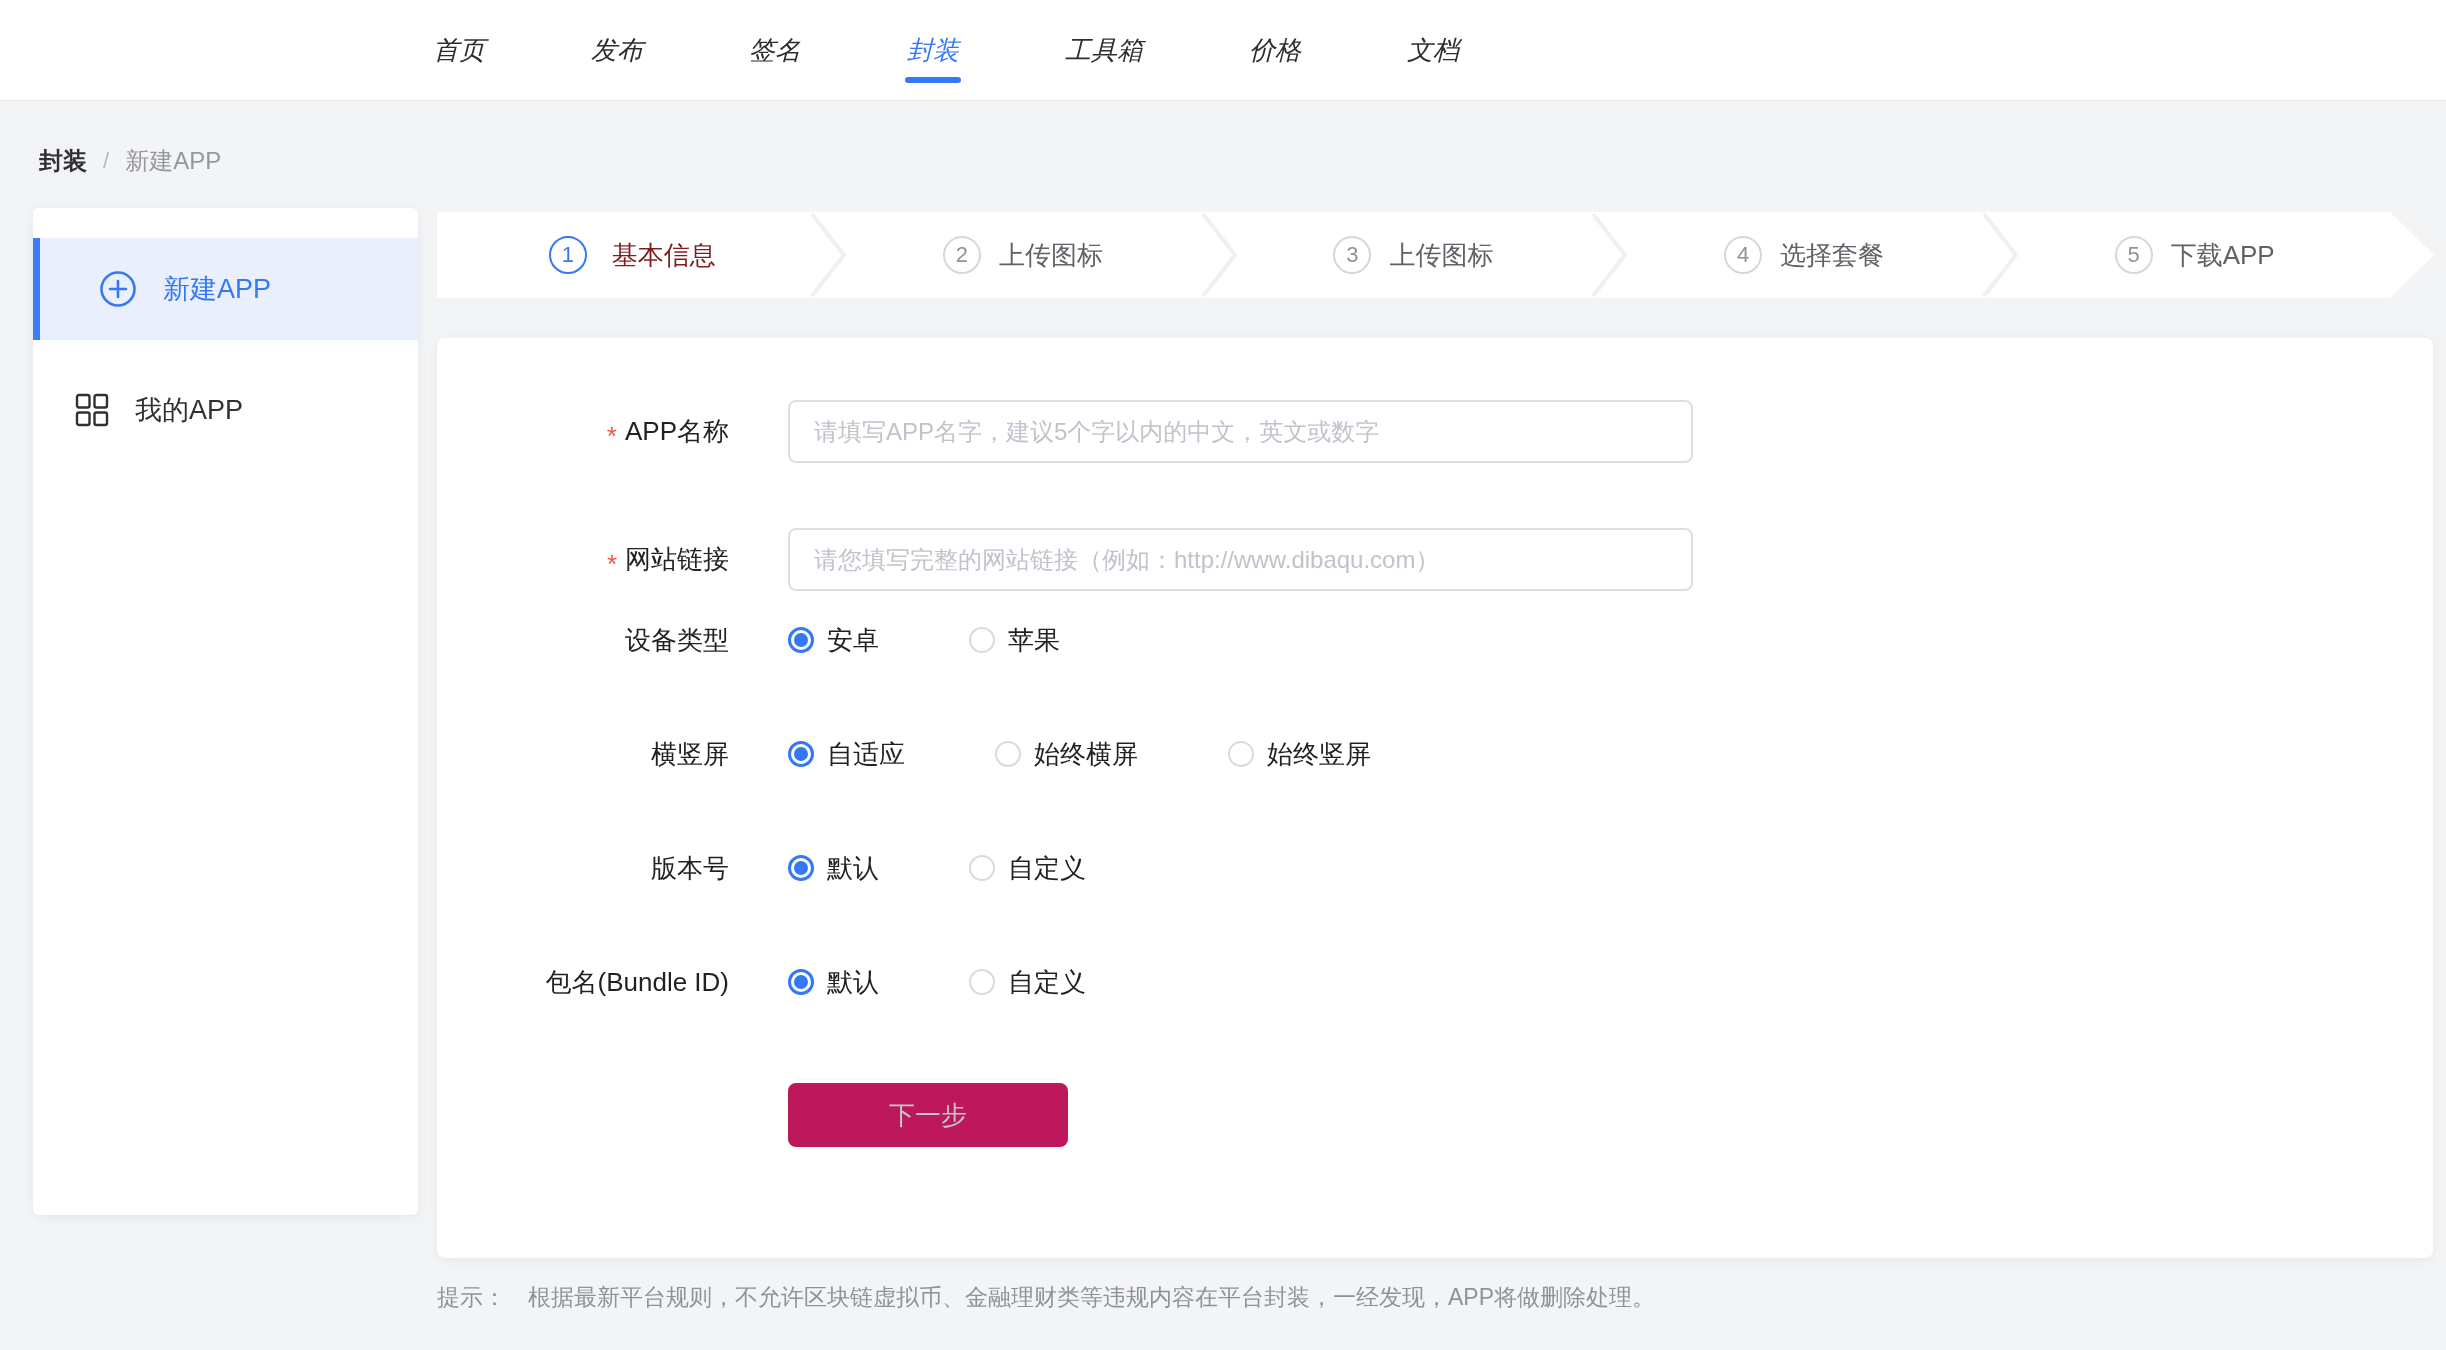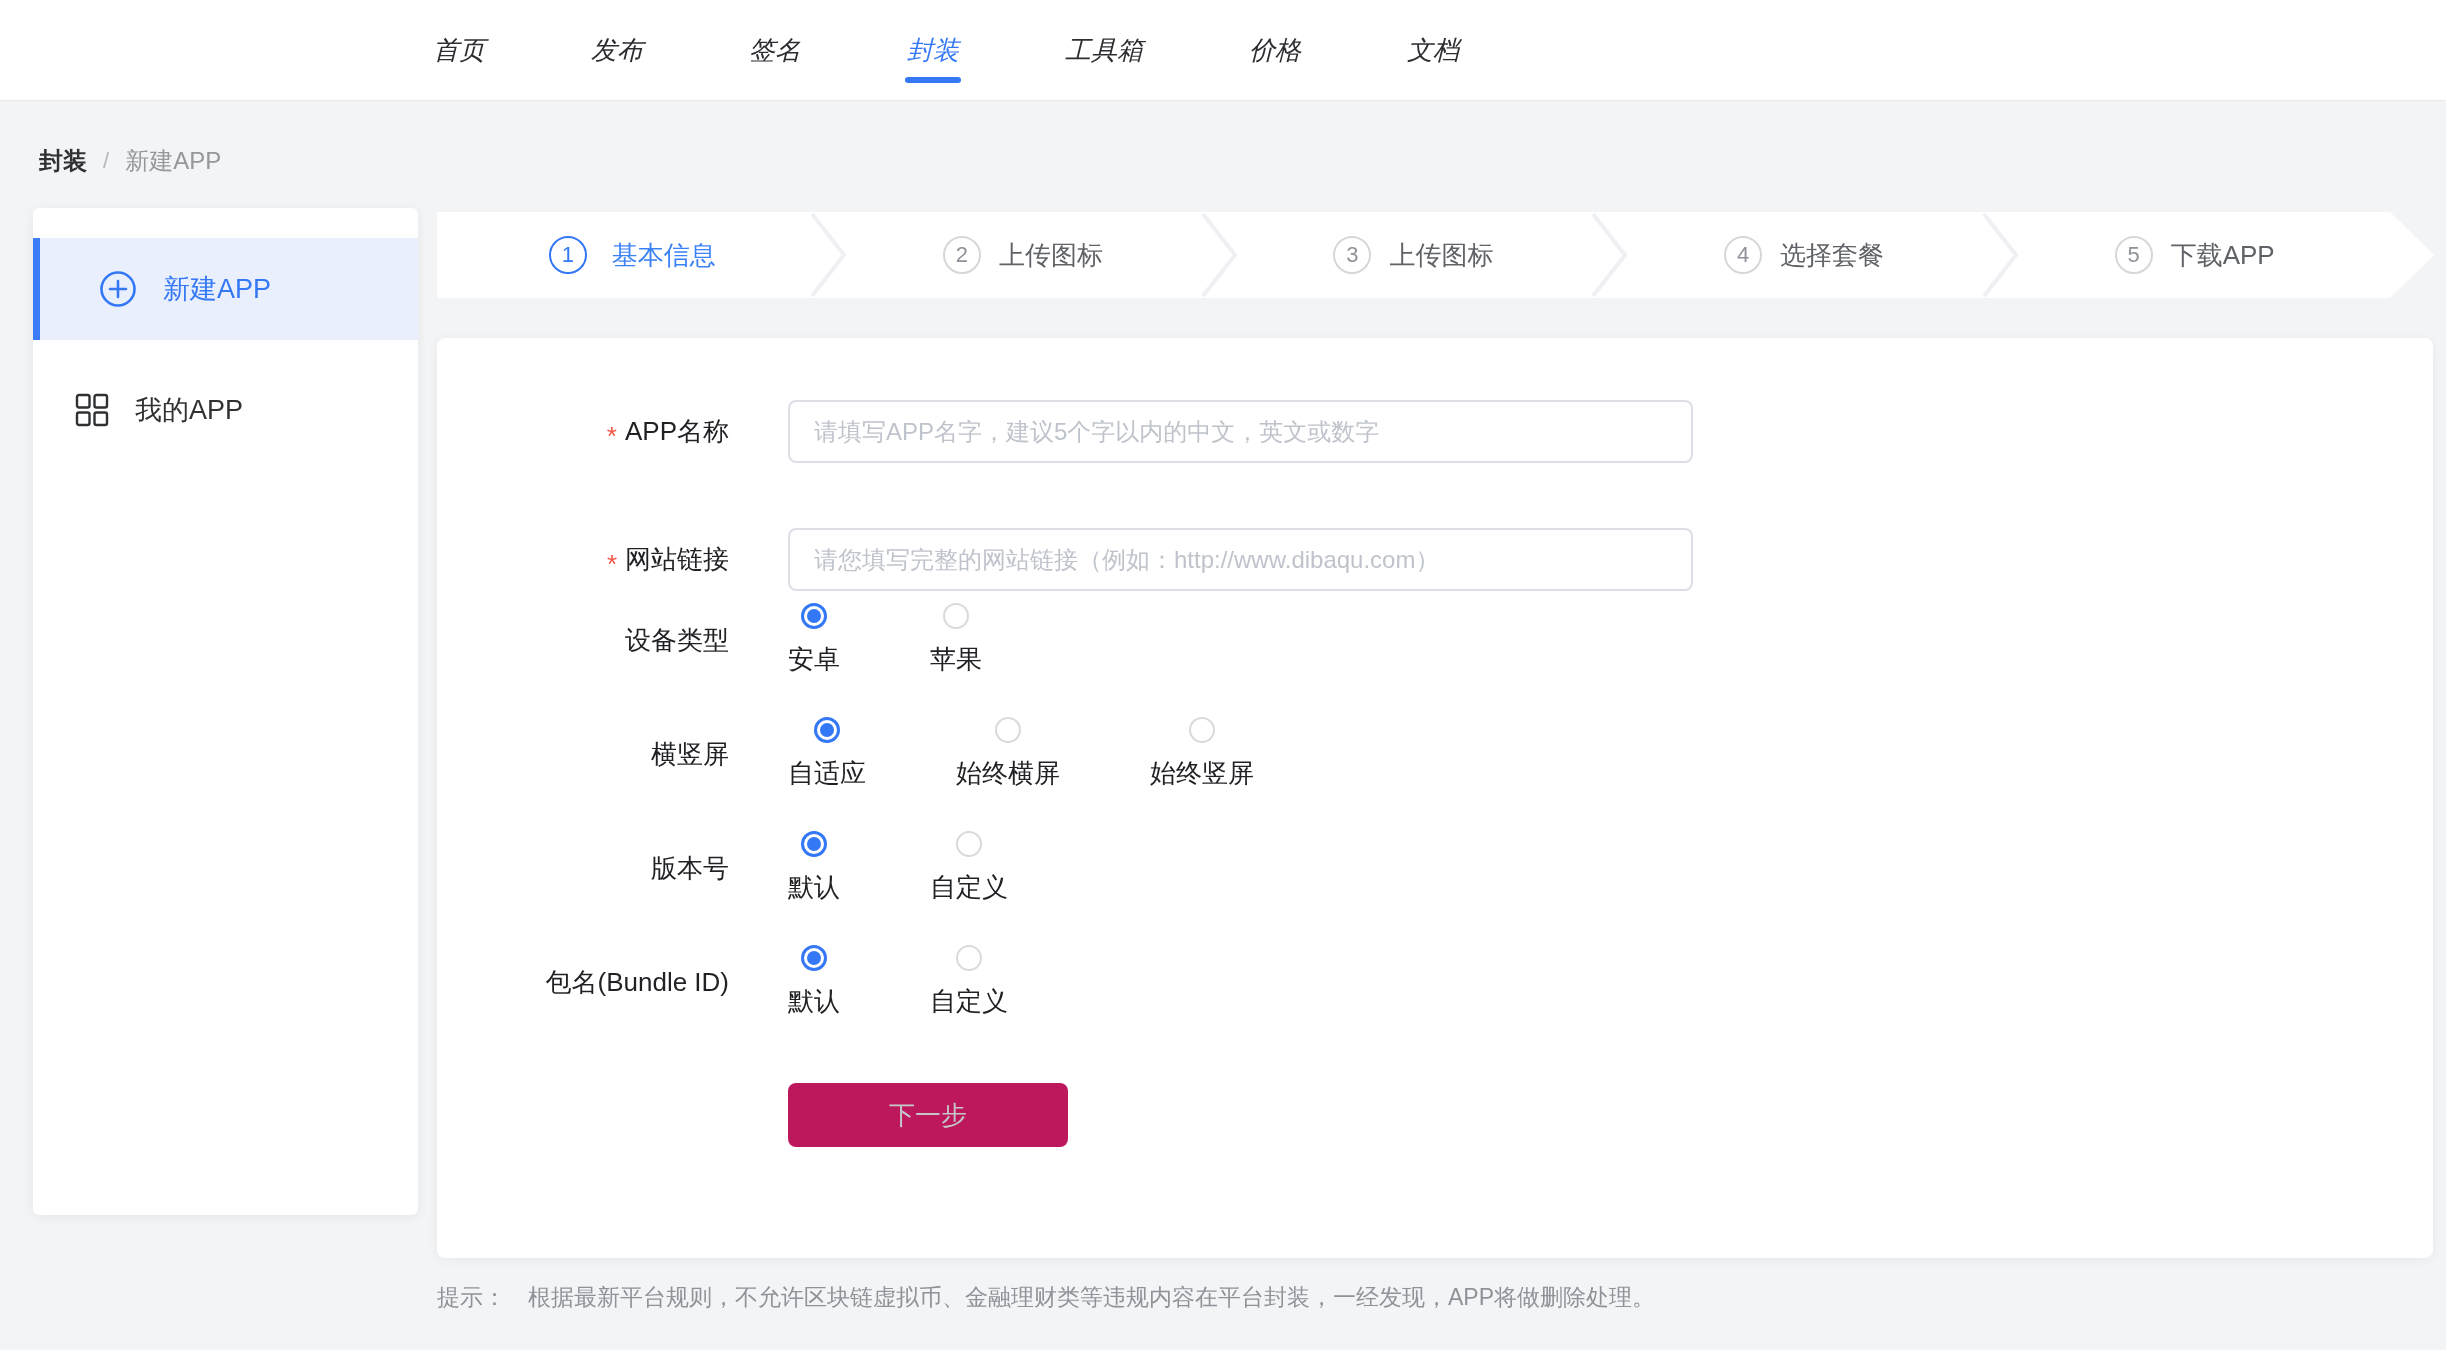--- a/index.html
+++ b/index.html
@@ -77,21 +77,21 @@
     gap:18px; white-space:nowrap;
   }
   .step-circle {
     width:38px; height:38px; border-radius:50%;
     border:2.5px solid #d5d7da; color:#8f9298;
     display:flex; align-items:center; justify-content:center;
     font-size:22px;
   }
   .step-label { font-size:26px; color:#5f6266; }
   .step.active .step-circle { border-color:#3478f6; color:#3478f6; }
-  .step.active .step-label { color:#3b82f6;margin-left:7px; }
+  .step.active .step-label { color:#7f1d1d;margin-left:7px; }
   .step-sep { position:absolute; top:0; height:86px; }
 
   
   .form-card {
     position:absolute; left:0; top:126px; width:1996px; height:920px;
     background:#ffffff; border-radius:8px;
     box-shadow:0 2px 12px rgba(0,0,0,0.05);
     overflow:hidden;
   }
   .form-row { display:flex; align-items:center; }
@@ -111,21 +111,21 @@
   .form-control { margin-left:59px; display:flex; align-items:center; }
 
   .text-input {
     width:905px; height:63px; border:2px solid #dcdfe6; border-radius:8px;
     padding:0 24px; font-size:24px; color:#303133; background:#fff; outline:none;
     font-family:"Liberation Sans","DejaVu Sans",sans-serif;
   }
   .text-input::placeholder { color:#bfc3cb; }
 
   .radio-group { display:flex; align-items:center; gap:90px; }
-  .radio-option { display:flex; align-items:center; gap:13px; cursor:pointer;flex-direction:column; }
+  .radio-option { display:flex; align-items:center; gap:13px; cursor:pointer; }
   .radio-dot {
     width:26px; height:26px; border-radius:50%;
     border:2px solid #d8dade; background:#fff; position:relative; flex-shrink:0;
   }
   .radio-option.selected .radio-dot { border:3px solid #3478f6; }
   .radio-option.selected .radio-dot::after {
     content:""; position:absolute; inset:3px; border-radius:50%; background:#3478f6;
   }
   .radio-label { font-size:26px; color:#1f2124; white-space:nowrap; }
 

